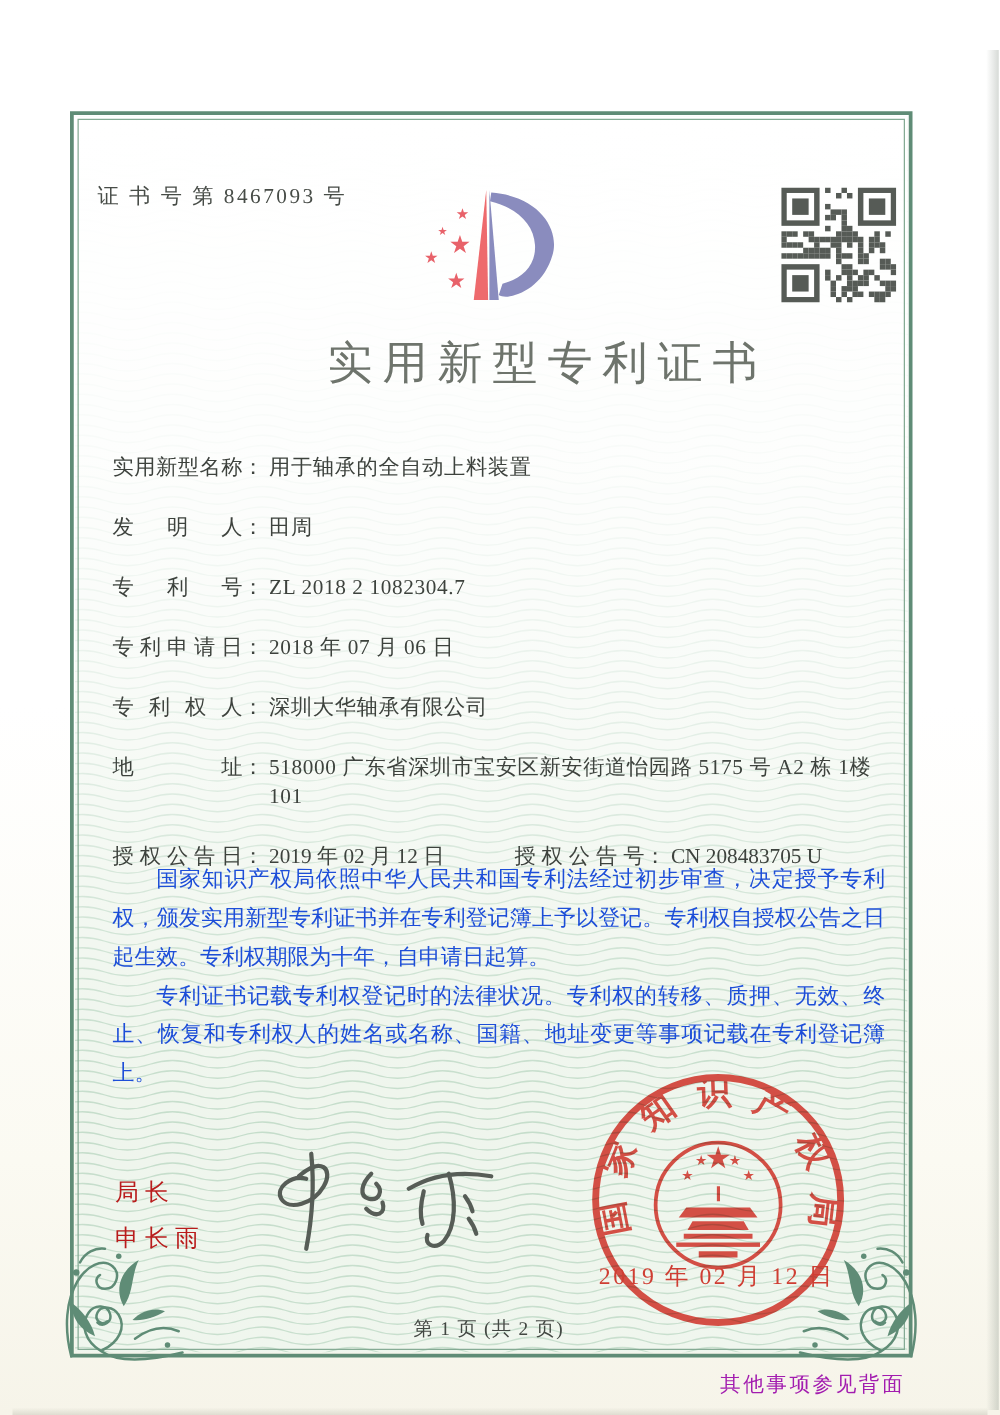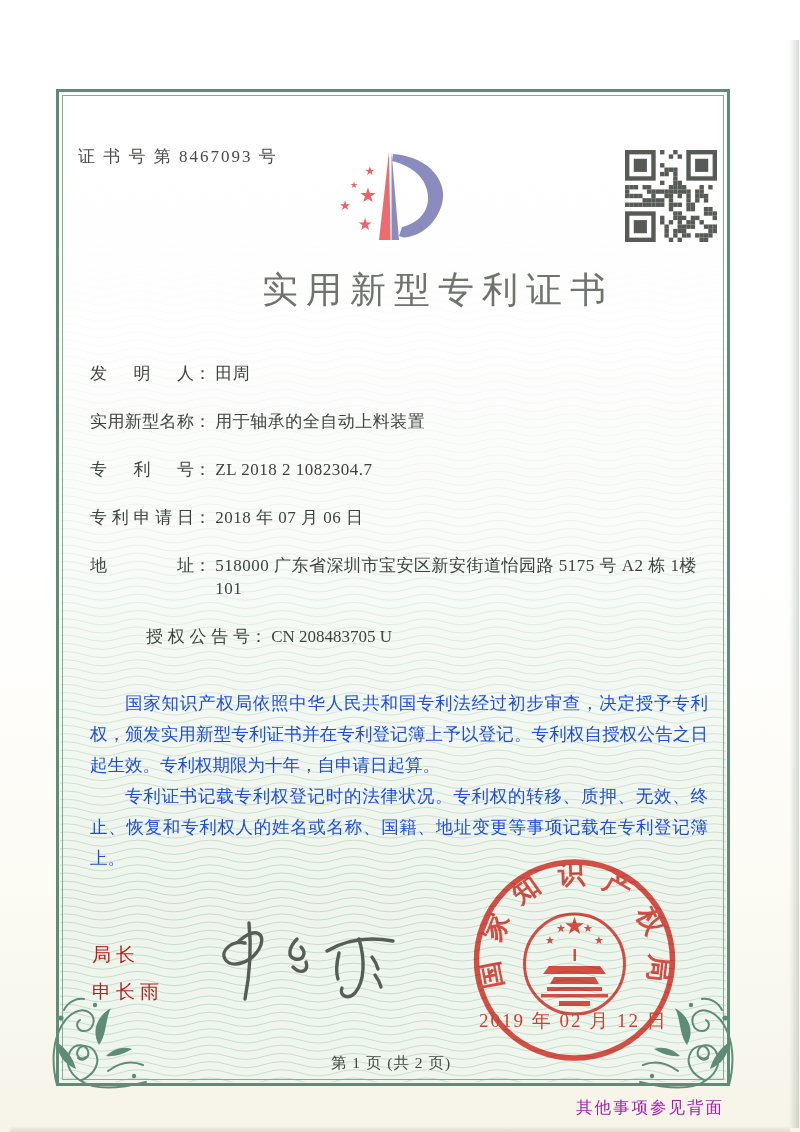--- a/index.html
+++ b/index.html
@@ -374,40 +374,48 @@
     <rect x="70.0952380952381" y="8.761904761904763" width="13.142857142857144" height="13.142857142857144" fill="#565b56"></rect>
     <rect x="0" y="61.33333333333334" width="30.66666666666667" height="30.66666666666667" fill="#565b56"></rect>
     <rect x="4.380952380952381" y="65.71428571428572" width="21.904761904761905" height="21.904761904761905" fill="#ffffff"></rect>
     <rect x="8.761904761904763" y="70.0952380952381" width="13.142857142857144" height="13.142857142857144" fill="#565b56"></rect>
   </svg>
 
 <div class="abs title">实用新型专利证书</div>
 
 <div class="abs fields">
   <div class="field-row">
+    <span class="field-label">实用新型名称</span><span class="field-colon">：</span>
+    <span class="field-value">用于轴承的全自动上料装置</span>
+  </div>
+  <div class="field-row">
     <span class="field-label">发明人</span><span class="field-colon">：</span>
     <span class="field-value">田周</span>
   </div>
   <div class="field-row">
-    <span class="field-label">实用新型名称</span><span class="field-colon">：</span>
-    <span class="field-value">用于轴承的全自动上料装置</span>
-  </div>
-  <div class="field-row">
     <span class="field-label">专利号</span><span class="field-colon">：</span>
     <span class="field-value">ZL 2018 2 1082304.7</span>
   </div>
   <div class="field-row">
     <span class="field-label">专利申请日</span><span class="field-colon">：</span>
     <span class="field-value">2018 年 07 月 06 日</span>
   </div>
   <div class="field-row">
+    <span class="field-label">专利权人</span><span class="field-colon">：</span>
+    <span class="field-value">深圳大华轴承有限公司</span>
+  </div>
+  <div class="field-row">
     <span class="field-label">地址</span><span class="field-colon">：</span>
     <span class="field-value">518000 广东省深圳市宝安区新安街道怡园路 5175 号 A2 栋 1楼 101</span>
   </div>
   <div class="grant-row">
+    <div>
+      <span class="field-label">授权公告日</span><span class="field-colon">：</span>
+      <span>2019 年 02 月 12 日</span>
+    </div>
     <div class="grant-pair2">
       <span class="field-label">授权公告号</span><span class="field-colon">：</span>
       <span>CN 208483705 U</span>
     </div>
   </div>
 </div>
 
 <div class="abs paragraphs">
   <p>国家知识产权局依照中华人民共和国专利法经过初步审查，决定授予专利权，颁发实用新型专利证书并在专利登记簿上予以登记。专利权自授权公告之日起生效。专利权期限为十年，自申请日起算。</p>
   <p>专利证书记载专利权登记时的法律状况。专利权的转移、质押、无效、终止、恢复和专利权人的姓名或名称、国籍、地址变更等事项记载在专利登记簿上。</p>

